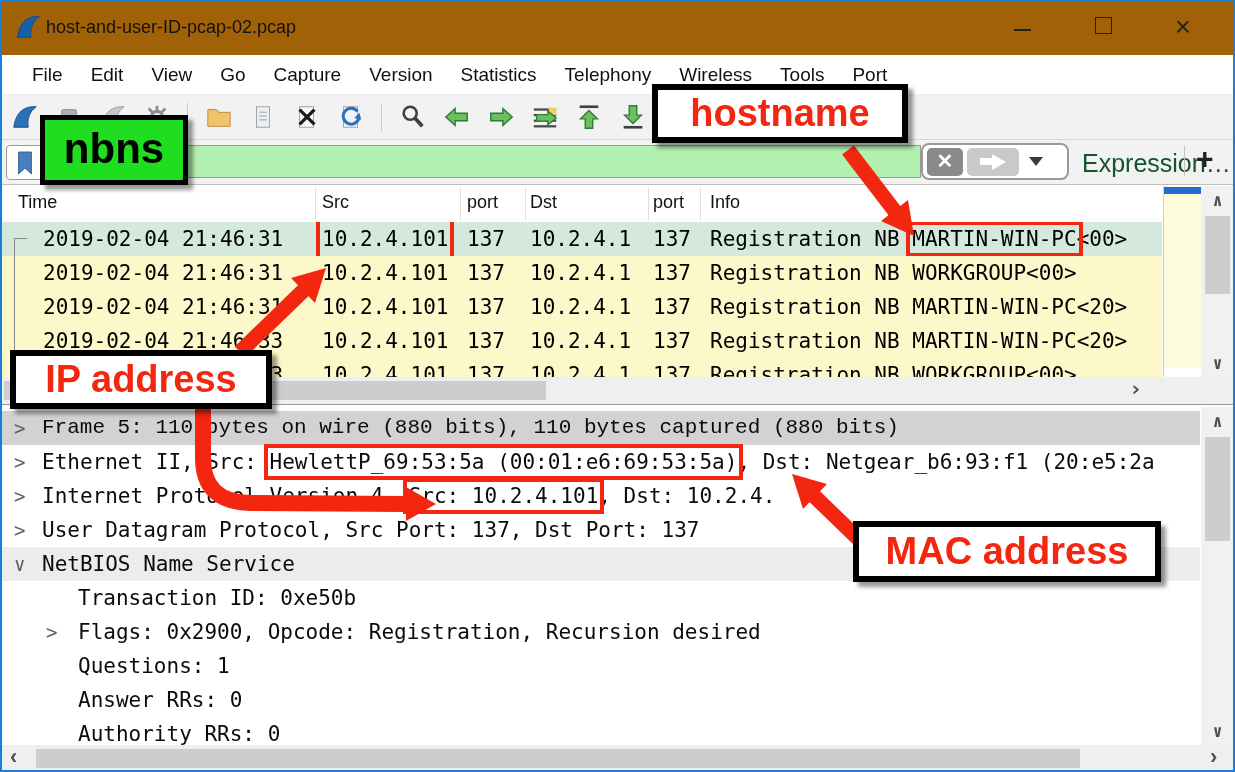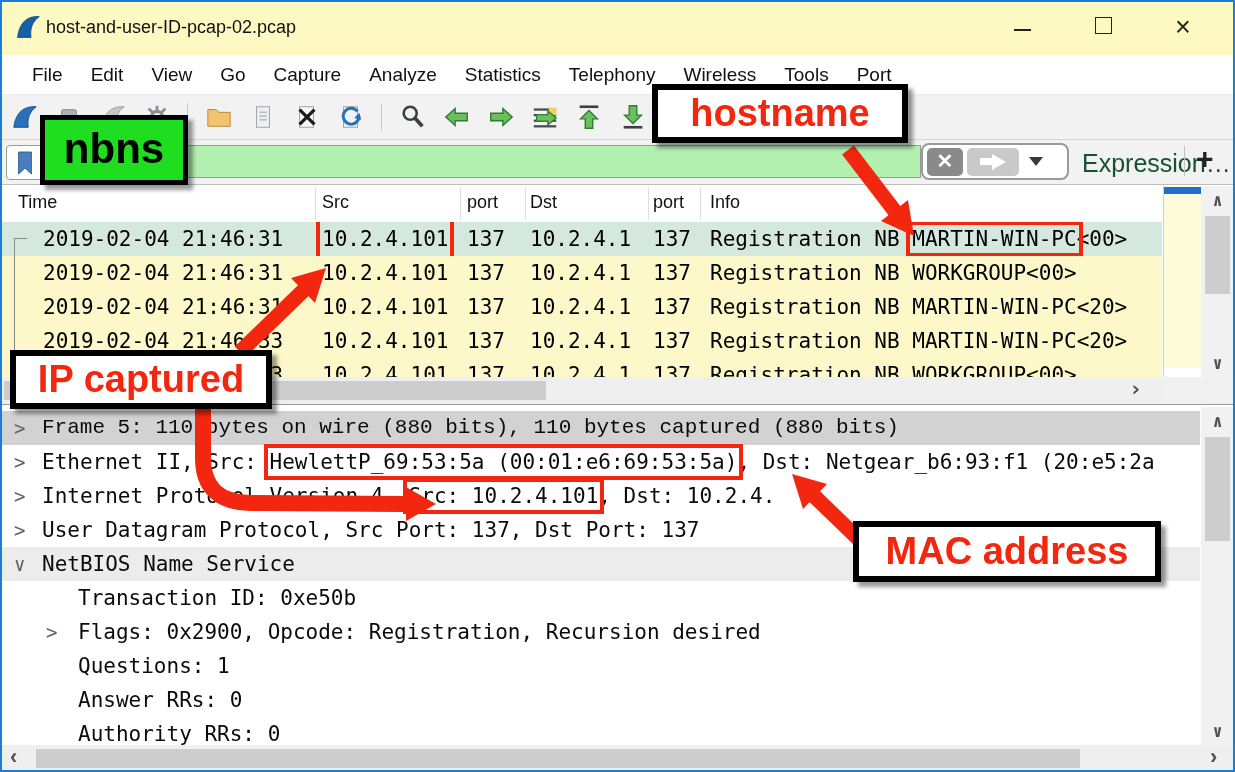--- a/index.html
+++ b/index.html
@@ -3,21 +3,21 @@
 <meta charset="utf-8">
 <style>
   html,body{margin:0;padding:0;background:#555;}
   #window{position:relative;width:1235px;height:772px;background:#ffffff;overflow:hidden;
           font-family:"Liberation Sans",sans-serif;}
   .abs{position:absolute;}
   .mono{font-family:"DejaVu Sans Mono",monospace;padding-left:20px;}
   
   #frame{position:absolute;inset:0;border:2px solid #1a7ed8;pointer-events:none;z-index:40;}
   
-  #titlebar{position:absolute;left:0;top:0;width:100%;height:55px;background:#fef9c3;}
+  #titlebar{position:absolute;left:0;top:0;width:100%;height:55px;background:#a16207;}
   #title-text{position:absolute;left:46px;top:17px;font-size:18px;color:#111;}
   .winbtn{position:absolute;top:14px;width:40px;height:30px;text-align:center;color:#222;}
   #btn-min{left:1002px;} #btn-max{left:1082px;} #btn-close{left:1163px;font-size:27px;line-height:26px;}
   #btn-min .bar{position:absolute;left:12px;top:15px;width:17px;height:2px;background:#222;}
   #btn-max .sq{position:absolute;left:13px;top:3px;width:15px;height:15px;border:1.6px solid #222;}
   
   #menubar{position:absolute;left:0;top:55px;width:100%;height:40px;background:#fff;display:flex;
            align-items:center;padding-left:18px;box-sizing:border-box;border-bottom:1px solid #ececec;}
   .menu-item{font-size:19px;color:#111;padding:0 14px;}
   
@@ -92,21 +92,21 @@
       </div>
     <div class="winbtn" id="btn-close"><span>×</span></div>
   </div>
 
   <div id="menubar">
       <span class="menu-item">File</span>
       <span class="menu-item">Edit</span>
       <span class="menu-item">View</span>
       <span class="menu-item">Go</span>
       <span class="menu-item">Capture</span>
-      <span class="menu-item">Analyze</span>
+      <span class="menu-item">Version</span>
       <span class="menu-item">Statistics</span>
       <span class="menu-item">Telephony</span>
       <span class="menu-item">Wireless</span>
       <span class="menu-item">Tools</span>
       <span class="menu-item">Port</span>
     </div>
 
   <div id="toolbar">
     <div class="tool">
         <svg width="28" height="28" viewBox="0 0 30 30">
@@ -321,17 +321,17 @@
       <polygon points="436,504 406,487 406,521" fill="#f3260f" stroke="none"></polygon>
     </g>
     <g fill="#f3260f" stroke="#f3260f">
       <line x1="870" y1="550" x2="812" y2="494" stroke-width="15"></line>
       <polygon points="792,474 827,484 803,509" stroke="none"></polygon>
     </g>
   </svg>
 
   <div class="ann" id="ann-nbns">nbns</div>
   <div class="ann" id="ann-hostname">hostname</div>
-  <div class="ann" id="ann-ip">IP captured</div>
+  <div class="ann" id="ann-ip">IP address</div>
   <div class="ann" id="ann-mac">MAC address</div>
 
   <div id="frame"></div>
 </div>
 
 </body></html>

